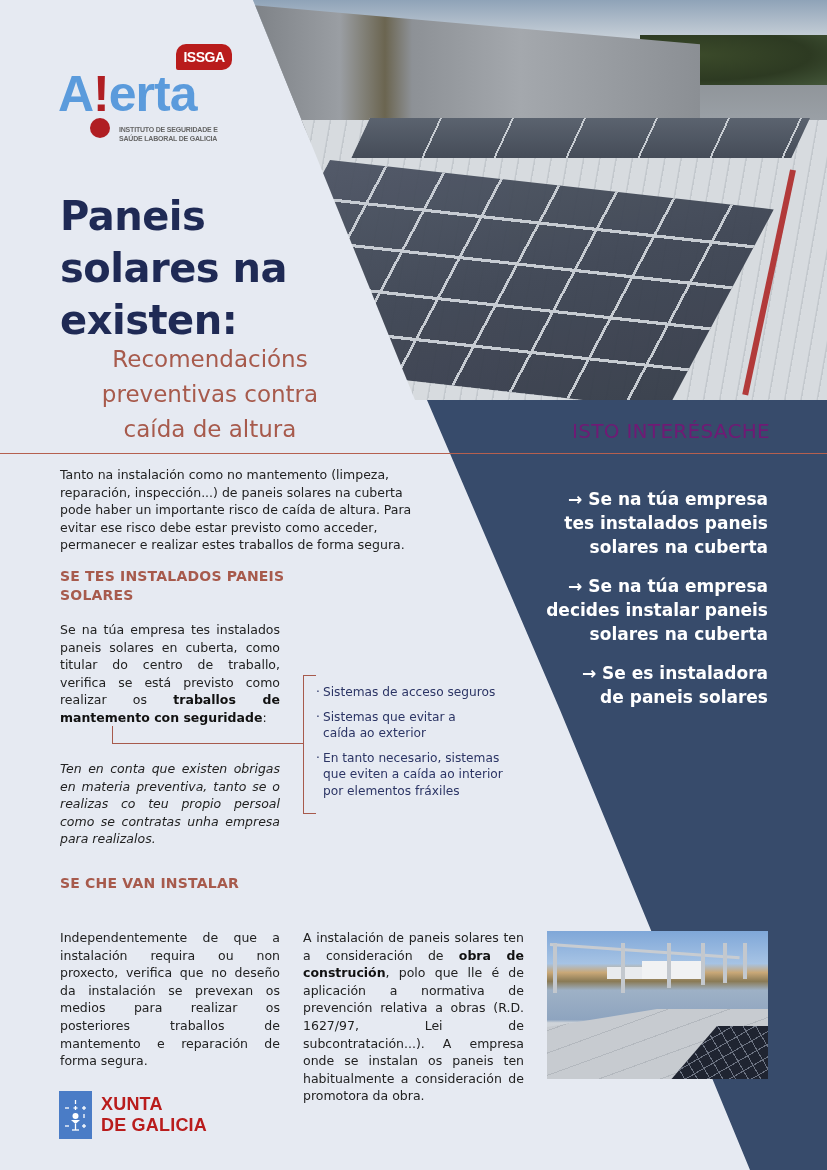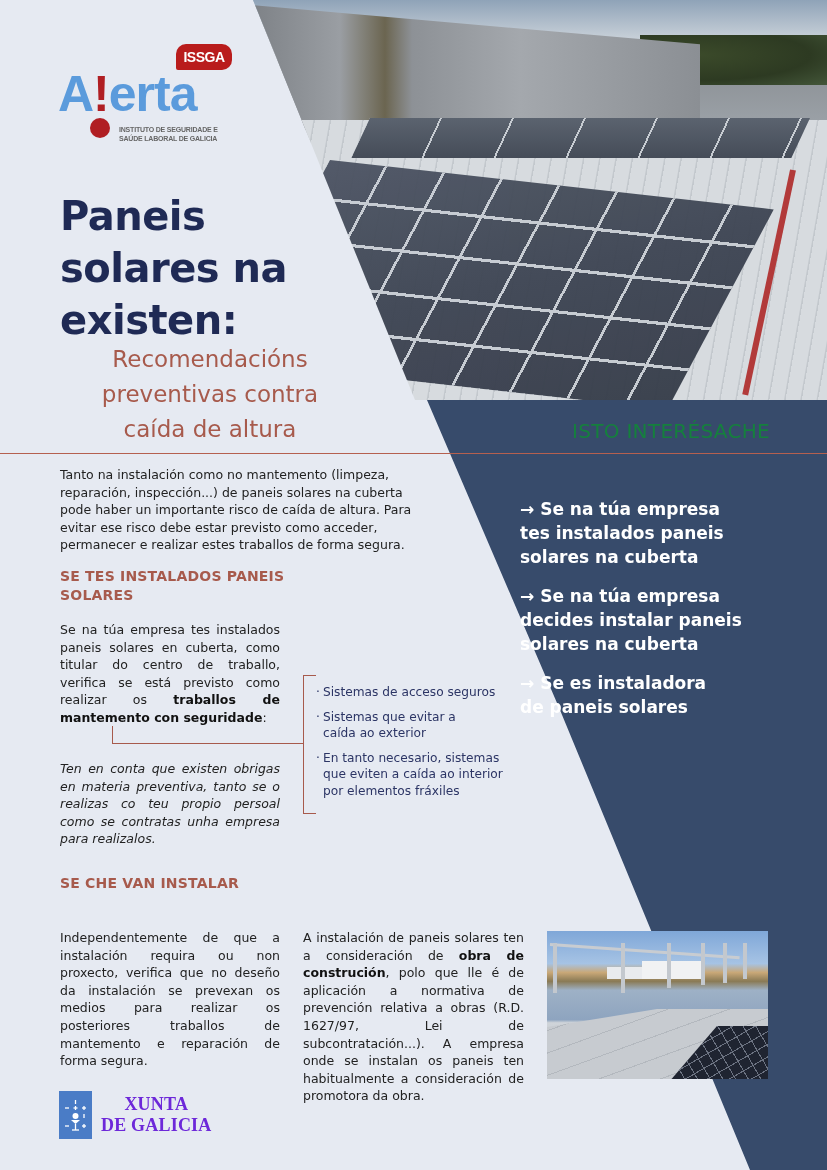--- a/index.html
+++ b/index.html
@@ -77,23 +77,23 @@
       position:absolute; left:60px; top:342px; width:300px;
       font-family:"DejaVu Sans", sans-serif; font-size:23px; line-height:35px; color:#a75a4c;text-align:center;
     }
 
     
     .divider { position:absolute; left:0; top:453px; width:827px; height:1px; background:#b5604f; }
 
     
     .isto-title {
       position:absolute; left:550px; top:419px; width:220px; text-align:right;
-      font-family:"DejaVu Sans", sans-serif; font-size:20px; color:#15803d; letter-spacing:0.3px;
-    }
-    .isto-list { position:absolute; left:520px; top:497px; width:248px; }
+      font-family:"DejaVu Sans", sans-serif; font-size:20px; color:#701a75; letter-spacing:0.3px;
+    }
+    .isto-list { position:absolute; left:520px; top:487px; width:248px; text-align:right; }
     .isto-item {
       color:#fff; font-family:"DejaVu Sans", sans-serif; font-weight:bold;
       font-size:17px; line-height:24px; margin-bottom:15px;
     }
 
     
     .intro {
       position:absolute; left:60px; top:466px; width:360px;
       font-size:12.5px; line-height:17.5px; color:#222;
     }
@@ -135,22 +135,22 @@
         repeating-linear-gradient(60deg, transparent 0 10px, #6c7382 10px 11px),
         repeating-linear-gradient(-30deg, transparent 0 10px, #6c7382 10px 11px),
         #1f2431;
       clip-path: polygon(60px 0, 130px 0, 130px 70px, 0 70px); }
 
     
     .xunta { position:absolute; left:59px; top:1091px; width:180px; height:48px; }
     .xunta .emblem { position:absolute; left:0; top:0; width:33px; height:48px; background:#4a7cc6; }
     .xunta .emblem svg { position:absolute; left:0; top:0; }
     .xunta .name {
-      position:absolute; left:42px; top:3px; color:#6d28d9;
-      font-family:Liberation Serif, serif; font-weight:bold; font-size:18px; line-height:21px; letter-spacing:0.2px;text-align:center;
+      position:absolute; left:42px; top:3px; color:#b91c1c;
+      font-family:Liberation Sans, sans-serif; font-weight:bold; font-size:18px; line-height:21px; letter-spacing:0.2px;
     }
   </style>
 </head>
 <body>
 
 <div class="photo-hero">
   <div class="sky"></div>
   <div class="trees"></div>
   <div class="wall"></div>
   <div class="roof"></div>

